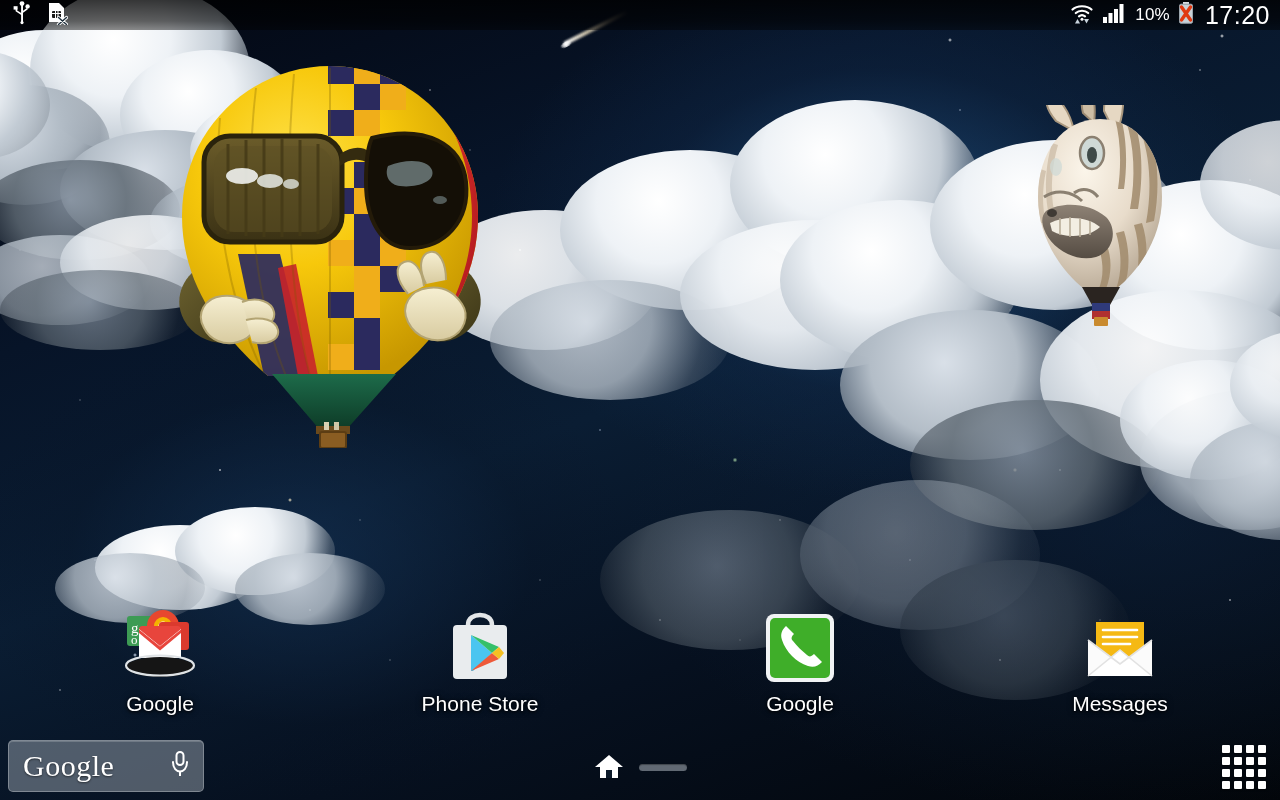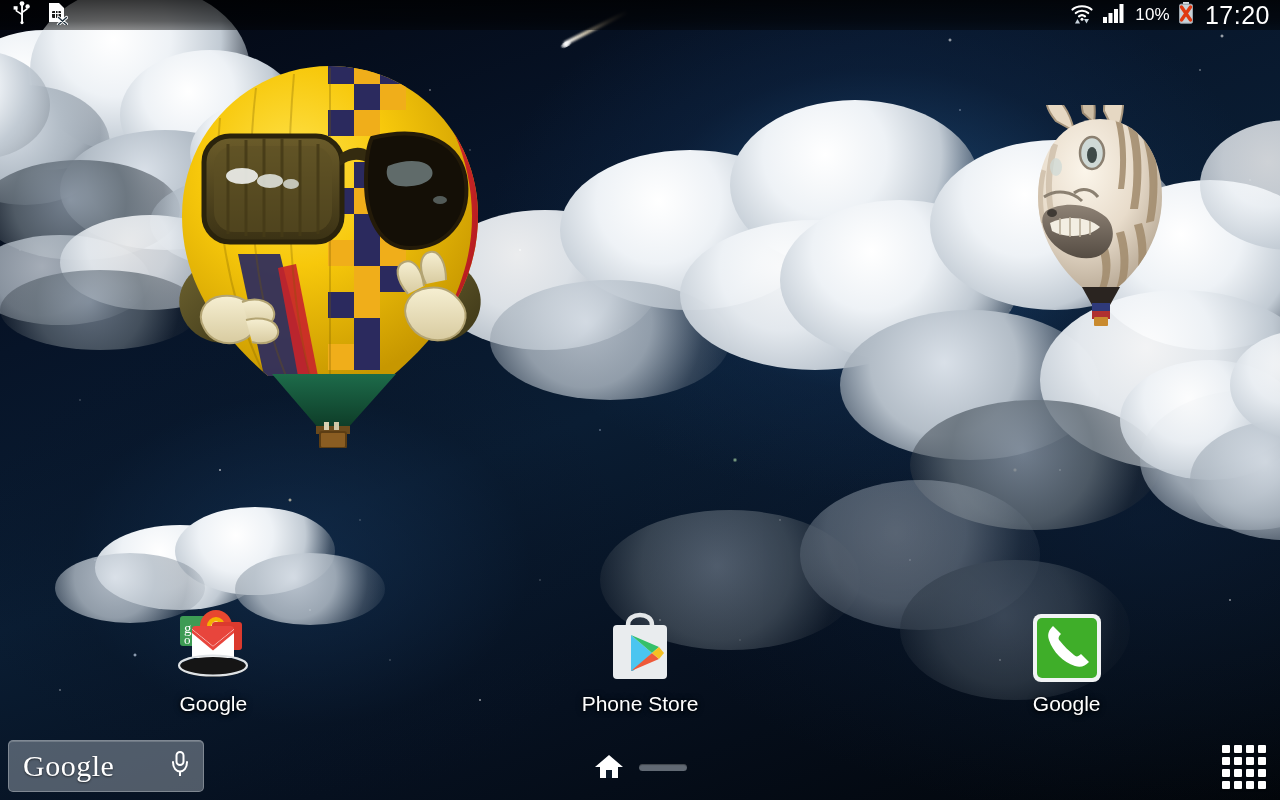--- a/index.html
+++ b/index.html
@@ -565,20 +565,37 @@
         <svg width="76" height="76" viewBox="0 0 76 76">
           <rect x="4" y="4" width="68" height="68" rx="8" fill="#f1f3f4"></rect>
           <rect x="8" y="8" width="60" height="60" rx="5" fill="#3fae29"></rect>
           <rect x="8" y="8" width="60" height="60" rx="5" fill="url(#phg)" opacity="0"></rect>
           <path d="M24 16 C20 20 18 24 20 30 C24 42 34 52 46 56 C52 58 56 56 60 52 L52 44 C49 47 47 47 45 45 C40 41 35 36 31 31 C29 29 29 27 32 24 Z" fill="#ffffff"></path>
         </svg>
       </div>
       <div class="label">Google</div>
     </div>
 
+    <div class="app">
+      <div class="iconwrap">
+        <svg width="80" height="72" viewBox="0 0 80 72">
+          <path d="M16 10 H64 V36 L40 54 L16 36 Z" fill="#f5b914"></path>
+          <g stroke="#ffffff" stroke-width="2.6" stroke-linecap="round">
+            <line x1="23" y1="18" x2="57" y2="18"></line>
+            <line x1="23" y1="25" x2="57" y2="25"></line>
+            <line x1="23" y1="32" x2="50" y2="32"></line>
+          </g>
+          <path d="M8 28 L40 52 L72 28 L72 64 L8 64 Z" fill="#fbfbfb"></path>
+          <path d="M8 64 L40 38 L72 64 Z" fill="#ffffff"></path>
+          <path d="M8 28 L40 52 L72 28" fill="none" stroke="#e2e2e2" stroke-width="1.6"></path>
+          <path d="M8 64 L40 38 L72 64" fill="none" stroke="#e2e2e2" stroke-width="1.6"></path>
+        </svg>
+      </div>
+      <div class="label">Messages</div>
+    </div>
 
   </div>
 
   <div id="bottom-bar">
 
     <div id="search-widget">
       <span class="g-logo">Google</span>
       <span>
         <svg width="22" height="30" viewBox="0 0 22 30">
           <rect x="7.5" y="3" width="7" height="13" rx="3.5" fill="none" stroke="#ffffff" stroke-width="2"></rect>

